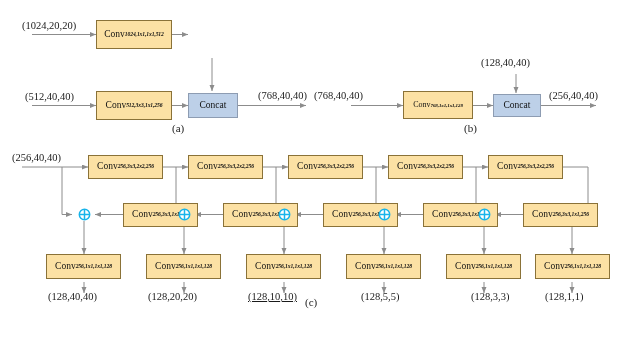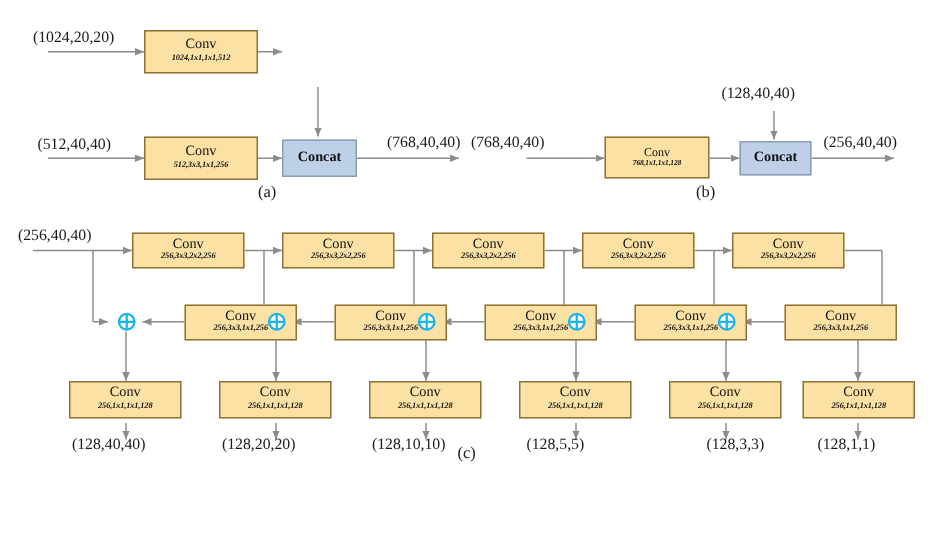--- a/index.html
+++ b/index.html
@@ -7,34 +7,34 @@
     width:625px;height:359px;position:relative;overflow:hidden;
     font-family:"Liberation Serif", serif;
     color:#1a1a1a;
   }
   #canvas{position:absolute;left:0;top:0;width:625px;height:359px;}
   .layer-svg{position:absolute;left:0;top:0;width:625px;height:359px;pointer-events:none;}
 
   .box{
     position:absolute;box-sizing:border-box;
     border:1px solid #806a32;
-    display:flex;flex-direction:column;align-items:center;justify-content:center;
+    display:flex;flex-direction:row;align-items:center;justify-content:center;
     line-height:1.05;
     text-align:center;
   }
   .box .t1{font-size:9.5px;font-family:"Liberation Serif",serif;color:#111;}
   .box .t2{font-size:5.6px;font-style:italic;font-weight:bold;font-family:"Liberation Serif",serif;color:#111;letter-spacing:-0.1px;margin-top:0.5px;}
   .conv{background:#fce1a4;border:1px solid #8a7238;}
   .conv-sm .t1{font-size:8px;}
   .conv-sm .t2{font-size:5px;}
   .upsample{background:#c6dcb0;border:1px solid #7d8a70;}
   .upsample .t1{font-size:9.5px;}
   .upsample .t2{font-size:9px;font-style:italic;font-weight:normal;}
   .concat{background:#bdd0e8;border:1px solid #8d9cb2;display:flex;align-items:center;justify-content:center;}
-  .concat .t1{font-size:9.5px;font-weight:bold;}
+  .concat .t1{font-size:9.5px;}
 
   .tensor{
     position:absolute;font-size:10.5px;font-family:"Liberation Serif",serif;
     color:#1a1a1a;white-space:nowrap;
   }
   .panel-label{
     position:absolute;font-size:11px;font-family:"Liberation Serif",serif;color:#1a1a1a;
   }
 
   .sum{
@@ -247,22 +247,22 @@
     <span class="t1">Conv</span>
     <span class="t2">256,1x1,1x1,128</span>
   </div>
   <div class="box conv" style="left:535px;top:254px;width:75px;height:25px;">
     <span class="t1">Conv</span>
     <span class="t2">256,1x1,1x1,128</span>
   </div>
 
   <div class="tensor" style="left:48px;top:291px;">(128,40,40)</div>
   <div class="tensor" style="left:148px;top:291px;">(128,20,20)</div>
-  <div class="tensor" style="left:248px;top:291px;">(128,10,10)</div>
-  <div class="tensor" style="left:351px;top:291px;font-family:Liberation Serif, serif;">(128,5,5)</div>
+  <div class="tensor" style="left:248px;top:291px;text-decoration:underline;">(128,10,10)</div>
+  <div class="tensor" style="left:361px;top:291px;font-family:Liberation Serif, serif;">(128,5,5)</div>
   <div class="tensor" style="left:455px;top:291px;margin-left:16px;">(128,3,3)</div>
   <div class="tensor" style="left:545px;top:291px;">(128,1,1)</div>
 
   <div class="panel-label" style="left:305px;top:296px;">(c)</div>
 
   <div class="legend">
     
 
     
 

